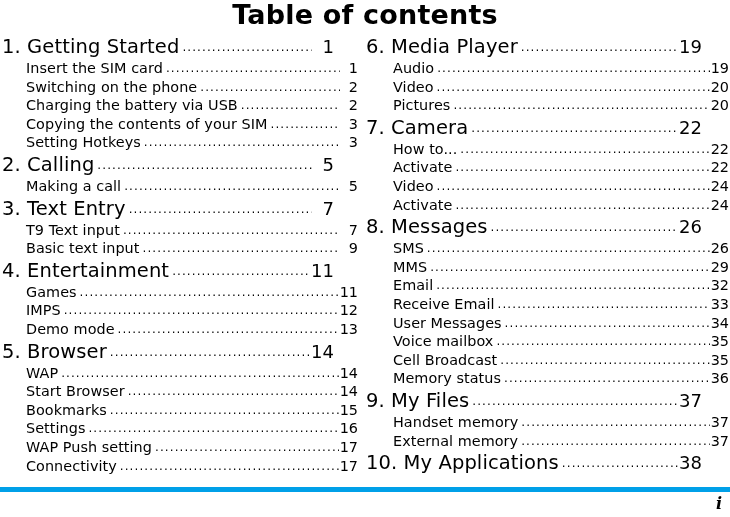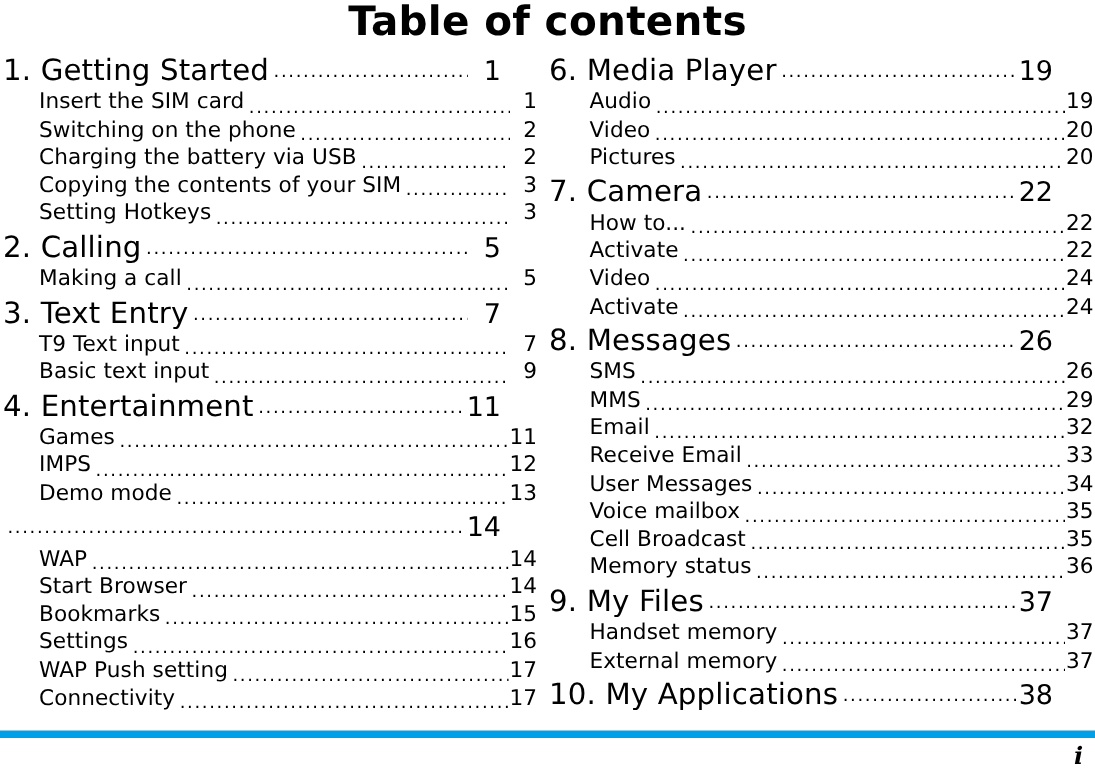--- a/index.html
+++ b/index.html
@@ -97,21 +97,20 @@
     min-width: 21px;
   }
   .lvl1 .leader {
     top: -2px;
   }
 
   
   .lvl2 {
     height: 18.6px;
     line-height: 18.6px;
-    align-items: flex-end;
   }
   .lvl2 .label {
     font-size: 14.4px;
     letter-spacing: 0.05px;
   }
   .lvl2 .pageno {
     font-size: 14.4px;
     font-weight: normal;
     min-width: 17px;
   }
@@ -216,20 +215,21 @@
           <span class="label">IMPS</span>
           <span class="leader">........................................................................................................................</span>
           <span class="pageno">12</span>
         </div>
         <div class="entry lvl2">
           <span class="label">Demo mode</span>
           <span class="leader">........................................................................................................................</span>
           <span class="pageno">13</span>
         </div>
         <div class="entry lvl1">
+          <span class="label">5. Browser</span>
           <span class="leader">........................................................................................................................</span>
           <span class="pageno">14</span>
         </div>
         <div class="entry lvl2">
           <span class="label">WAP</span>
           <span class="leader">........................................................................................................................</span>
           <span class="pageno">14</span>
         </div>
         <div class="entry lvl2">
           <span class="label">Start Browser</span>

